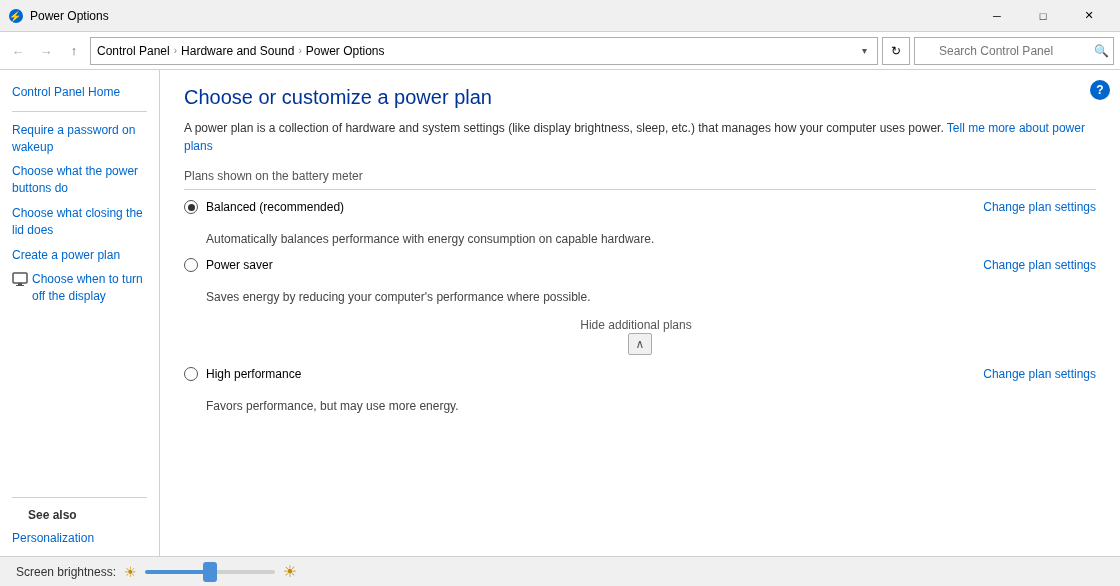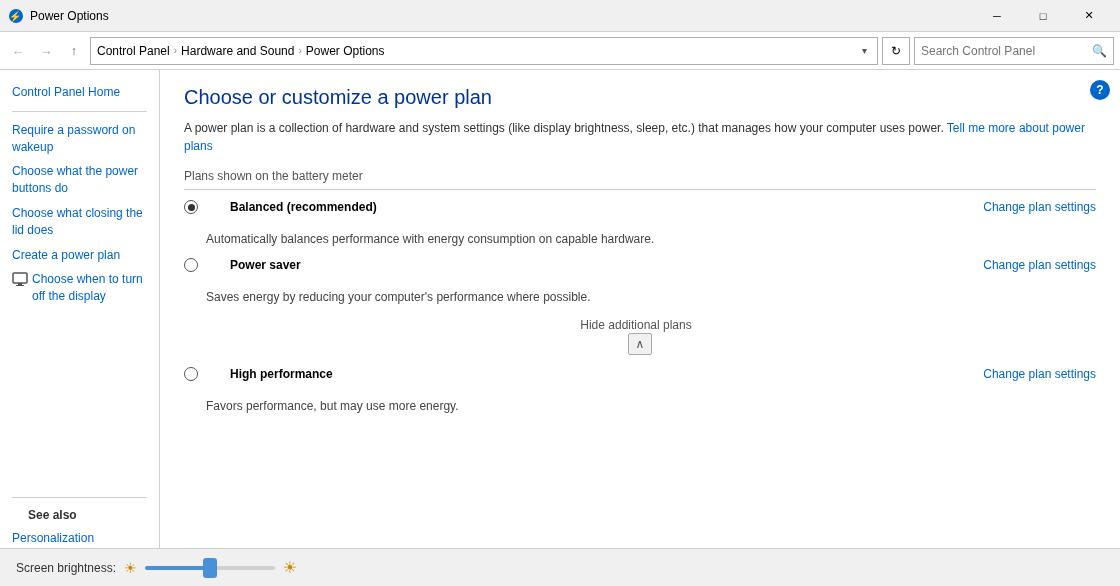--- a/index.html
+++ b/index.html
@@ -59,21 +59,21 @@
     .refresh-btn {
       width: 28px; height: 28px;
       display: flex; align-items: center; justify-content: center;
       cursor: pointer; border: 1px solid #abadb3; background: #fff; font-size: 12px;
     }
     .search-box {
       width: 200px; height: 28px;
       border: 1px solid #abadb3;
       display: flex; align-items: center;
       background: #fff;
-      padding: 0 6px;
+      padding: 0 24px;
     }
     .search-box input {
       flex: 1; border: none; outline: none; font-size: 12px; color: #888;
       background: transparent;
     }
     .search-icon { color: #888; font-size: 12px; cursor: pointer; }
 
     
     .main-container {
       display: flex;
@@ -172,21 +172,21 @@
       display: flex; align-items: center; justify-content: center;
       margin-right: 8px; cursor: pointer; flex-shrink: 0;
       background: #fff;
     }
     .plan-radio.selected::after {
       content: '';
       width: 7px; height: 7px;
       background: #333;
       border-radius: 50%;
     }
-    .plan-name { font-size: 12px; font-weight: 700; flex: 1; margin-left: 24px; }
+    .plan-name { font-size: 12px; font-weight: 400; flex: 1; }
     .plan-settings-link {
       color: #0066cc;
       cursor: pointer;
       font-size: 12px;
       text-decoration: none;
     }
     .plan-description {
       margin-left: 22px;
       font-size: 12px;
       color: #444;
@@ -217,21 +217,21 @@
       cursor: pointer; font-size: 12px; color: #555;
       border-radius: 2px;
     }
 
     
     .bottom-bar {
       position: absolute;
       bottom: 0;
       left: 0;
       right: 0;
-      height: 38px;
+      height: 30px;
       background: #f0f0f0;
       border-top: 1px solid #d0d0d0;
       display: flex;
       align-items: center;
       padding: 0 16px;
       gap: 8px;
     }
     .brightness-label { font-size: 12px; color: #333; }
     .brightness-sun-low { font-size: 14px; color: #cc8800; }
     .brightness-sun-high { font-size: 16px; color: #cc8800; }

